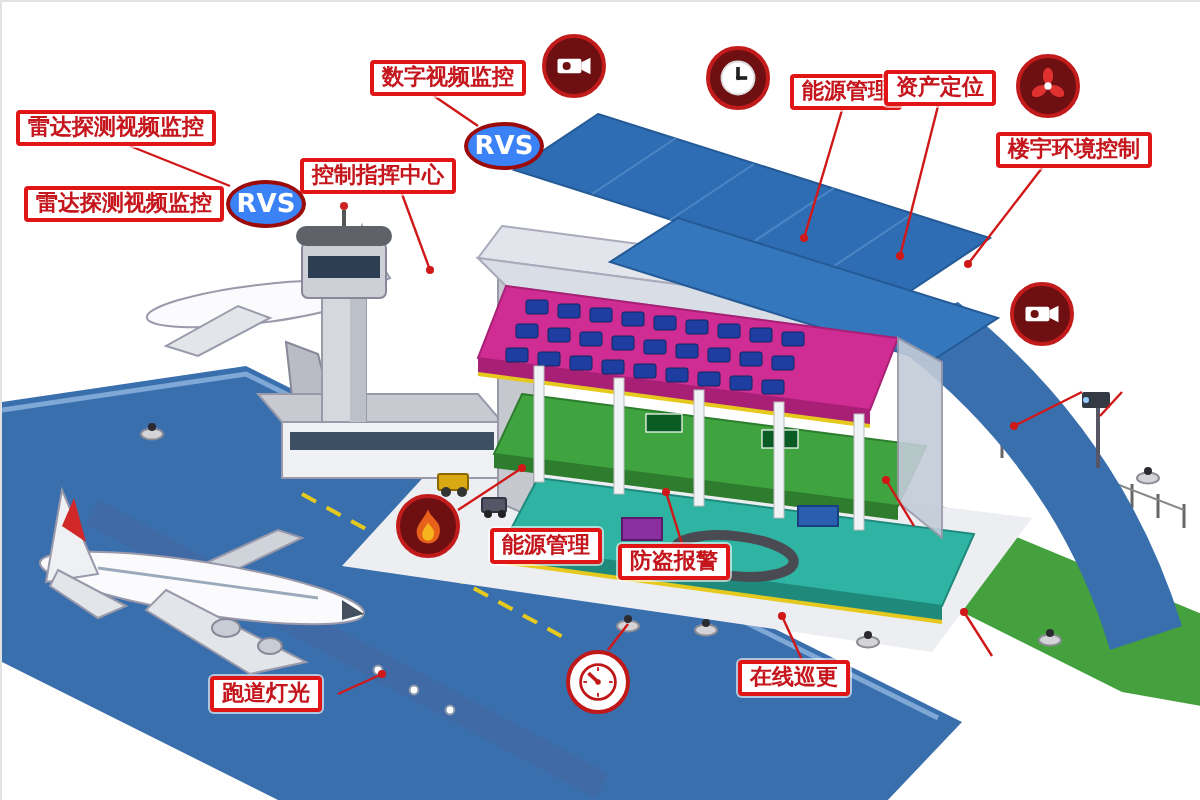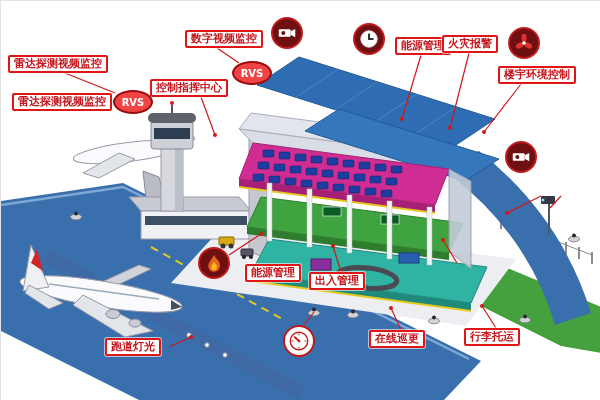--- a/index.html
+++ b/index.html
@@ -2,22 +2,22 @@
 <html><head>
 <meta charset="utf-8">
 <style>
   html,body{margin:0;padding:0;background:#f4f4f4;}
   .stage{position:relative;width:600px;height:400px;background:#ffffff;overflow:hidden;
          font-family:"DejaVu Sans",sans-serif;border:1px solid #e2e2e2;margin:0 auto;}
   .scene{position:absolute;left:0;top:0;z-index:1;}
   .lbl{position:absolute;z-index:5;background:#fff;border:2px solid #e01515;color:#c4161c;
        font-size:11px;font-weight:bold;line-height:1.1;padding:1px 4px;white-space:nowrap;
        border-radius:2px;box-shadow:0 0 0 1px rgba(255,255,255,.6);}
-  .badge{position:absolute;z-index:6;width:40px;height:24px;border-radius:50%;background:#ef4444;
-         border:2px solid #9c0b0b;color:#fff;font-size:10px;font-weight:bold;display:flex;
+  .badge{position:absolute;z-index:6;width:40px;height:24px;border-radius:50%;background:#3b82f6;
+         border:2px solid #9c0b0b;color:#fff;font-size:13px;font-weight:bold;display:flex;
          align-items:center;justify-content:center;box-sizing:border-box;}
   .icn{position:absolute;z-index:6;width:32px;height:32px;border-radius:50%;background:#6e0f12;
        border:2px solid #c21b1b;display:flex;align-items:center;justify-content:center;
        box-sizing:border-box;}
   .icn.gauge{background:#fff;border-color:#c01818;}
   .icn svg{display:block;}
 </style>
 </head>
 <body>
 
@@ -298,21 +298,20 @@
       <line x1="18" y1="12" x2="20" y2="12" stroke="#c01818"></line>
       <circle cx="12" cy="12" r="1.5" fill="#c01818"></circle>
     </svg>
   </div>
 
   <div class="lbl" style="left:7px;top:54px">雷达探测视频监控</div>
   <div class="lbl" style="left:11px;top:92px">雷达探测视频监控</div>
   <div class="lbl" style="left:184px;top:29px">数字视频监控</div>
   <div class="lbl" style="left:149px;top:78px">控制指挥中心</div>
   <div class="lbl" style="left:394px;top:36px">能源管理</div>
-  <div class="lbl" style="left:441px;top:34px">火灾报警</div>
+  <div class="lbl" style="left:441px;top:34px">资产定位</div>
   <div class="lbl" style="left:497px;top:65px">楼宇环境控制</div>
   <div class="lbl" style="left:244px;top:263px">能源管理</div>
-  <div class="lbl" style="left:308px;top:271px">出入管理</div>
+  <div class="lbl" style="left:308px;top:271px">防盗报警</div>
   <div class="lbl" style="left:368px;top:329px">在线巡更</div>
-  <div class="lbl" style="left:463px;top:327px">行李托运</div>
   <div class="lbl" style="left:104px;top:337px">跑道灯光</div>
 
 </div>
 
 </body></html>

